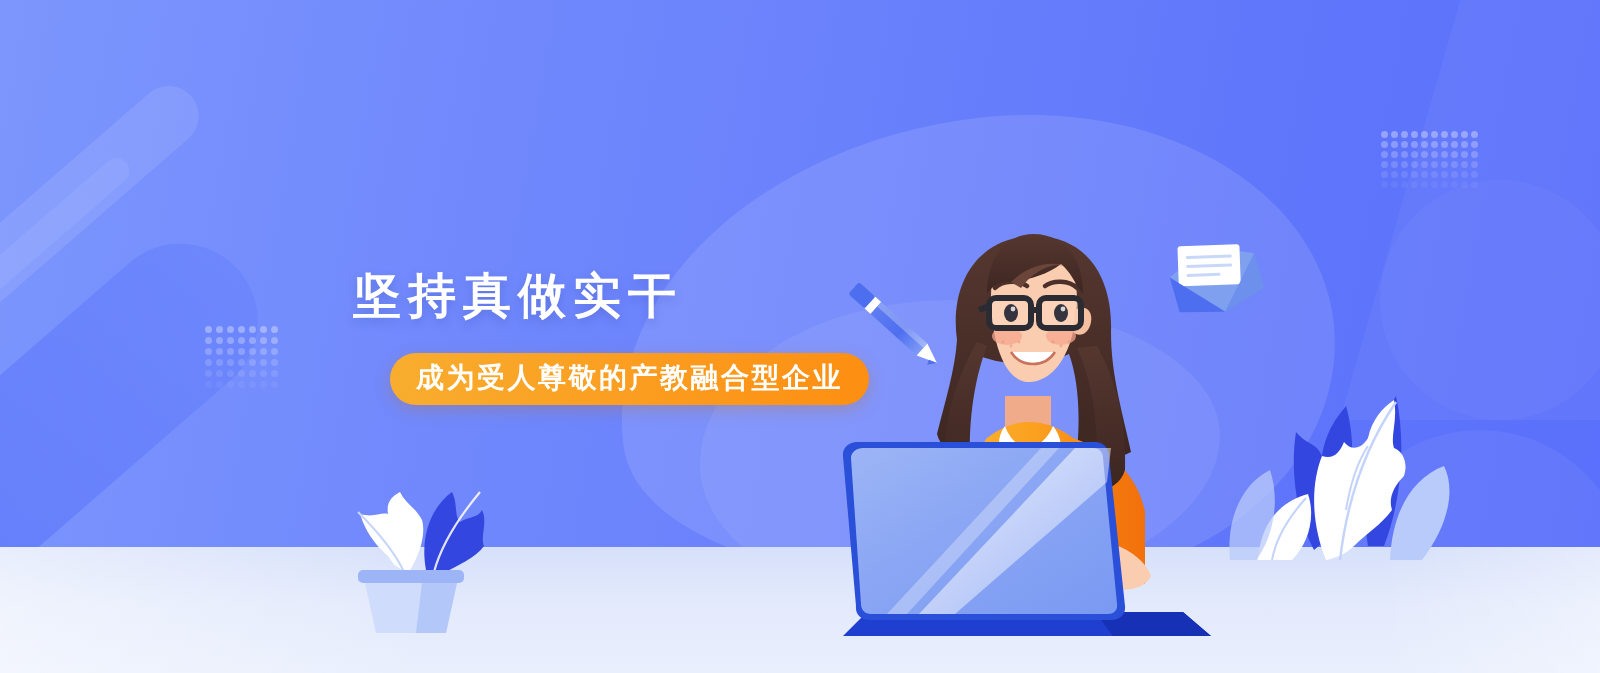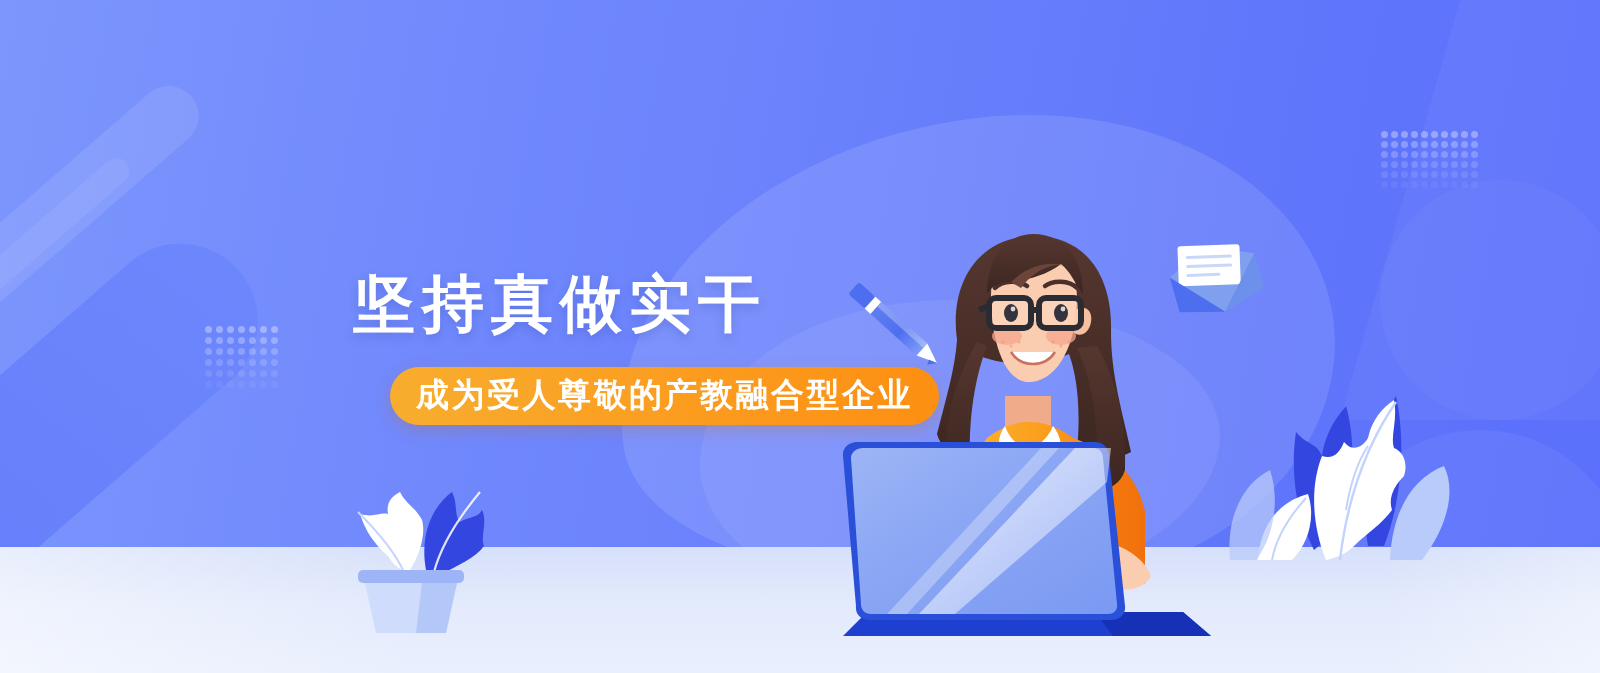--- a/index.html
+++ b/index.html
@@ -95,41 +95,41 @@
   #floor-shade2 {
     left:1380px; top:547px;
     width:220px; height:126px;
     background:linear-gradient(90deg,rgba(255,255,255,0),rgba(255,255,255,.35));
   }
 
   
   #text-block { position:absolute; left:340px; top:272px; width:540px; }
 
   #headline {
-    font-size:62px;
+    font-size:48px;
     font-weight:bold;
     color:#ffffff;
     letter-spacing:7px;
     line-height:1.02;
     white-space:nowrap;
     text-shadow:0 4px 10px rgba(52,72,170,.28);
     padding-left:13px;
   }
 
   #subtitle-badge {
     margin-top:32px;
     margin-left:50px;
     display:inline-block;
     background:linear-gradient(90deg,#f8ad2e 0%,#fb9d20 52%,#fd8f12 100%);
     border-radius:999px;
     padding:9px 26px 11px 26px;
     box-shadow:0 5px 16px rgba(200,110,10,.26);
   }
   #subtitle-text {
-    font-size:33px;
+    font-size:28px;
     font-weight:bold;
     color:#ffffff;
     letter-spacing:2.5px;
     white-space:nowrap;
     line-height:1.15;
   }
 
   
   #illustration-left  { position:absolute; left:330px;  top:430px; width:200px; height:210px; }
   #illustration-right { position:absolute; left:1230px; top:320px; width:260px; height:240px; }

